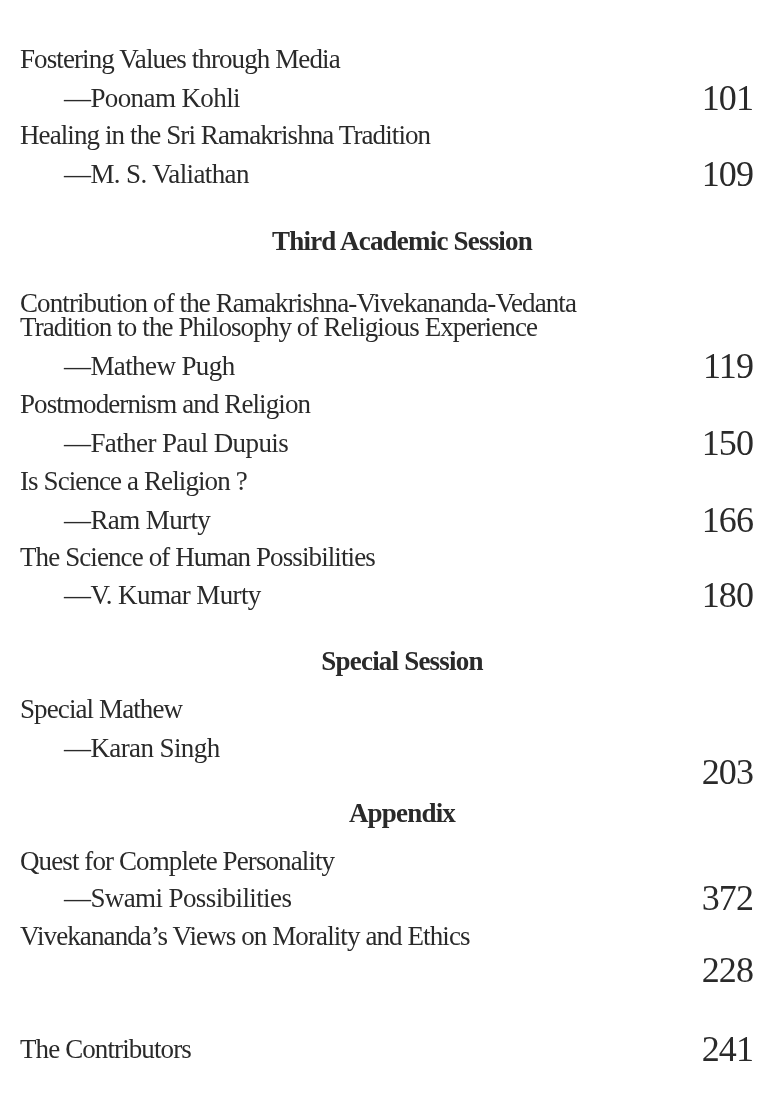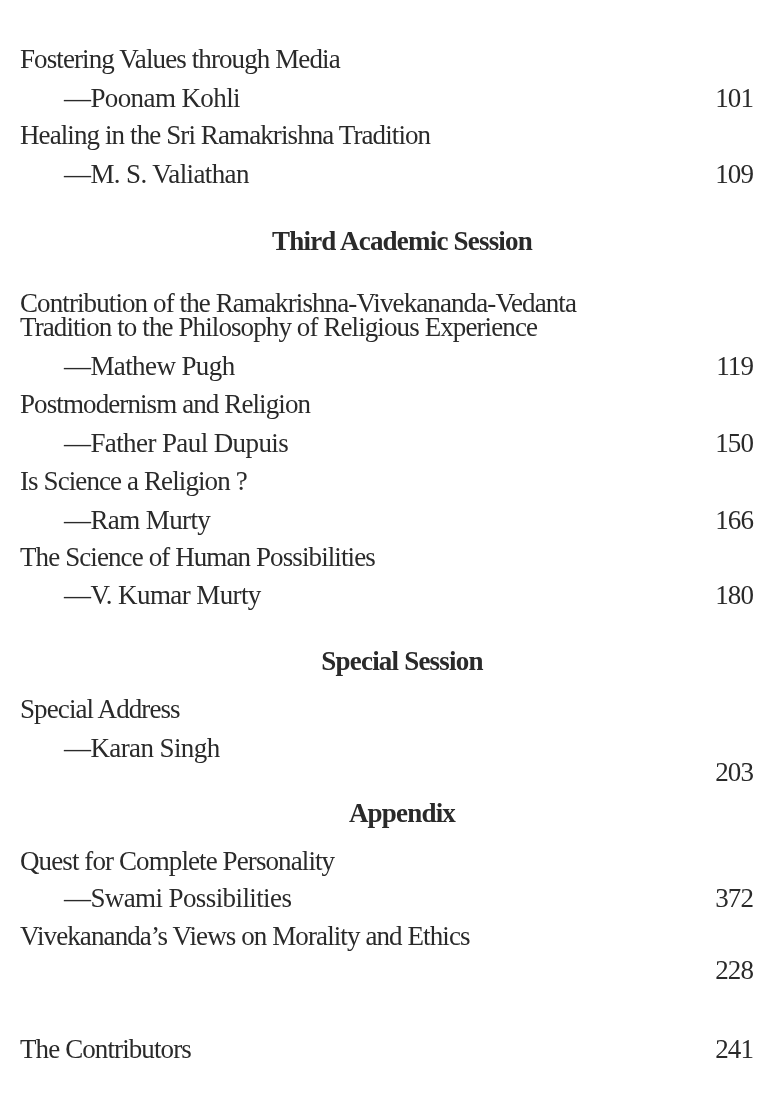--- a/index.html
+++ b/index.html
@@ -17,21 +17,21 @@
       left: 20px;
       font-size: 27px;
       letter-spacing: -0.9px;
       white-space: nowrap;
       line-height: 32px;
     }
     .author { left: 64px; letter-spacing: -0.6px; }
     .pg {
       position: absolute;
       right: 27px;
-      font-size: 27px;
+      font-size: 36px;
       letter-spacing: -0.9px;
       line-height: 32px;
       text-align: right;
     }
     .heading {
       position: absolute;
       left: 0; width: 804px;
       text-align: center;
       font-weight: bold;
       font-size: 27px;
@@ -66,21 +66,21 @@
   <div class="line" style="top:465px">Is Science a Religion ?</div>
   <div class="line author" style="top:504px">—Ram Murty</div>
   <div class="pg" style="top:504px">166</div>
 
   <div class="line" style="top:541px">The Science of Human Possibilities</div>
   <div class="line author" style="top:579px">—V. Kumar Murty</div>
   <div class="pg" style="top:579px">180</div>
 
   <div class="heading" style="top:645px">Special Session</div>
 
-  <div class="line" style="top:693px">Special Address</div>
+  <div class="line" style="top:693px">Special Mathew</div>
   <div class="line author" style="top:732px">—Karan Singh</div>
   <div class="pg" style="top:756px">203</div>
 
   <div class="heading" style="top:797px">Appendix</div>
 
   <div class="line" style="top:845px">Quest for Complete Personality</div>
   <div class="line author" style="top:882px">—Swami Possibilities</div>
   <div class="pg" style="top:882px">372</div>
 
   <div class="line" style="top:920px">Vivekananda’s Views on Morality and Ethics</div>

